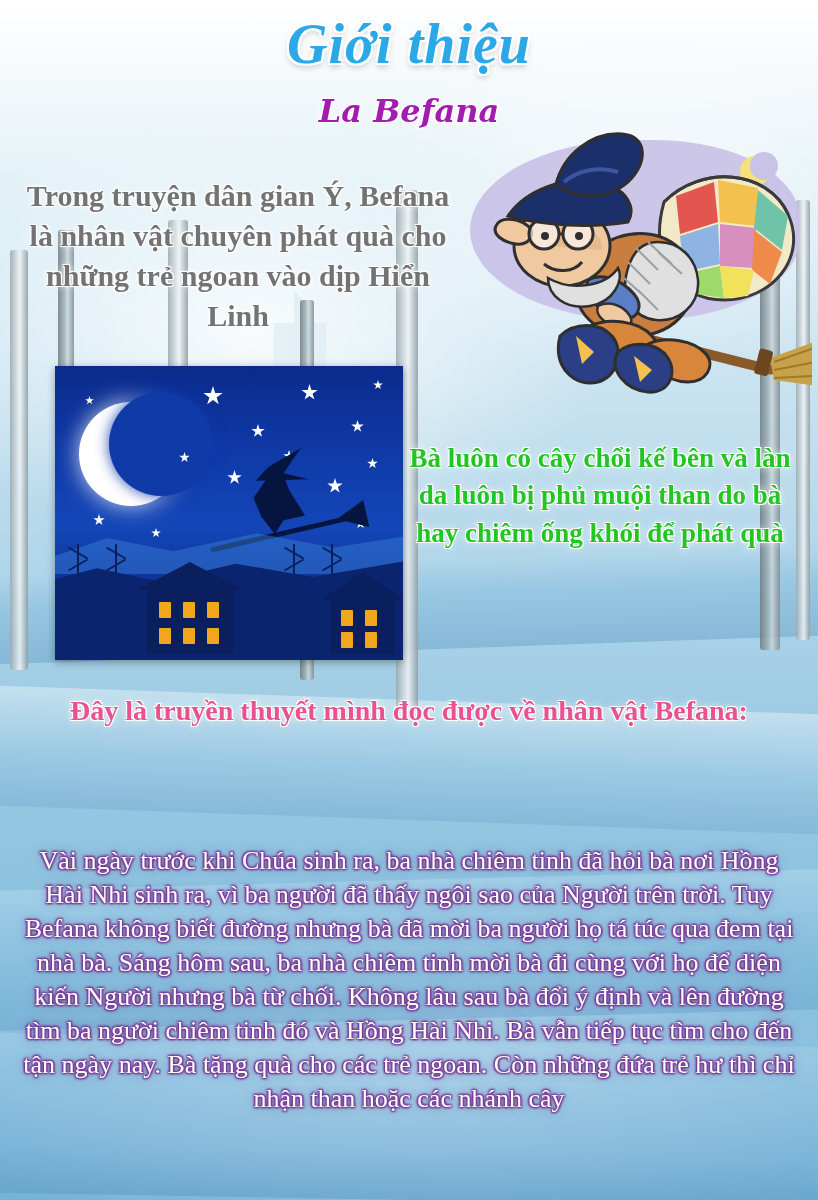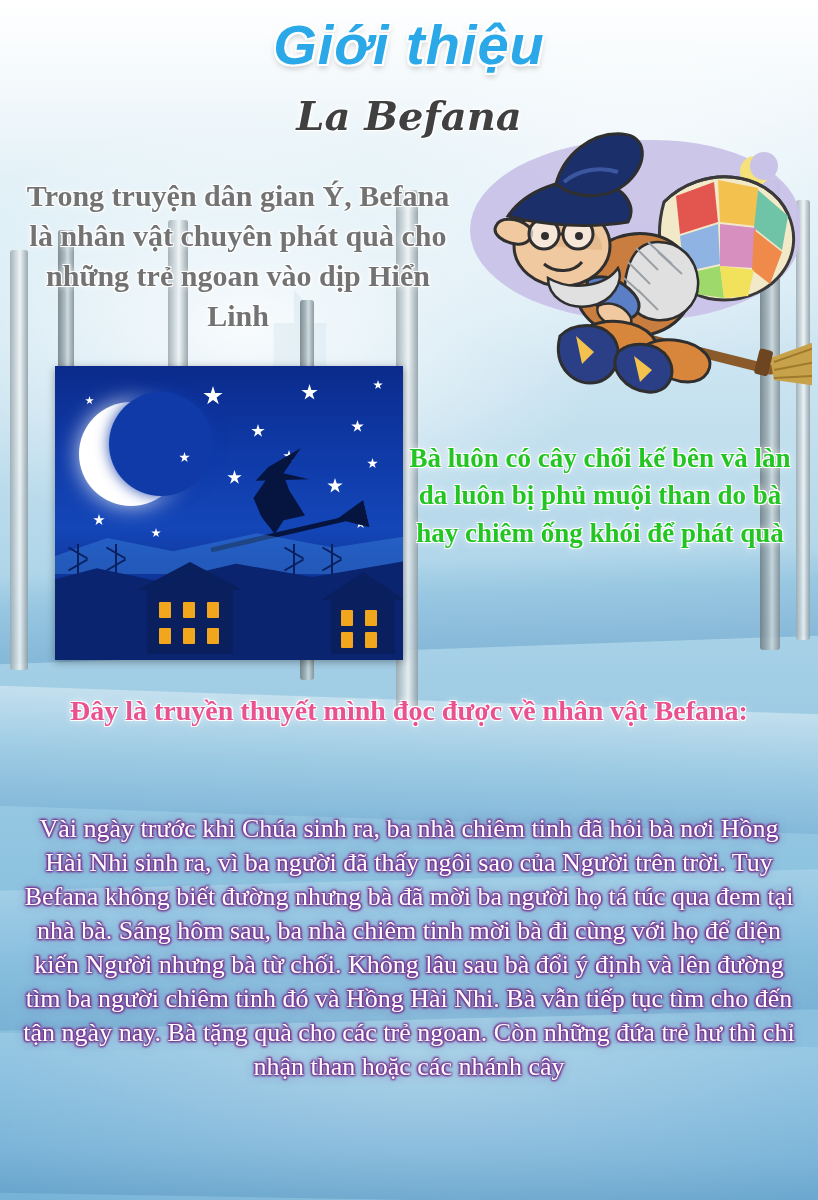--- a/index.html
+++ b/index.html
@@ -76,36 +76,36 @@
   
   .content { position: absolute; inset: 0; z-index: 5; }
 
   .title {
     position: absolute;
     top: 12px; left: 0; width: 818px;
     text-align: center;
     font-size: 56px;
     font-weight: bold;
     font-style: italic;
-    font-family: Liberation Sans, sans-serif;
+    font-family: Liberation Serif, serif;
     color: #2aa8e8;
     letter-spacing: 1px;
     text-shadow:
       2px 2px 0 #ffffff, -2px -2px 0 #ffffff, 2px -2px 0 #ffffff, -2px 2px 0 #ffffff,
       0 0 10px #ffffff, 0 3px 6px rgba(0,0,0,.35);
   }
   .subtitle {
     position: absolute;
     top: 92px; left: 0; width: 818px;
     text-align: center;
-    font-size: 40px;
+    font-size: 32px;
     font-weight: bold;
     font-style: italic;
     font-family: "DejaVu Serif", serif;
-    color: #404040;
+    color: #a21caf;
     text-shadow: 1px 1px 0 #ffffff, -1px -1px 0 #ffffff, 1px -1px 0 #fff, -1px 1px 0 #fff, 0 0 8px rgba(255,255,255,.9);
   }
 
   .para-1 {
     position: absolute;
     top: 176px; left: 18px; width: 440px;
     text-align: center;
     font-size: 30px;
     font-weight: bold;
     line-height: 1.33;
@@ -130,21 +130,21 @@
     text-align: center;
     font-size: 28px;
     font-weight: bold;
     line-height: 1.35;
     color: #e9528f;
     text-shadow: 1px 1px 0 #fff, -1px -1px 0 #fff, 1px -1px 0 #fff, -1px 1px 0 #fff, 0 0 8px rgba(255,255,255,.95);
   }
 
   .para-4 {
     position: absolute;
-    top: 812px; left: 20px; width: 778px;
+    top: 844px; left: 20px; width: 778px;
     text-align: center;
     font-size: 26px;
     line-height: 1.31;
     color: #ffffff;
     text-shadow:
       0 0 3px #8e44ad, 1px 1px 2px #6d2f86, -1px -1px 2px #6d2f86,
       1px -1px 2px #6d2f86, -1px 1px 2px #6d2f86, 0 0 10px rgba(120,50,150,.7);
   }
 
   

